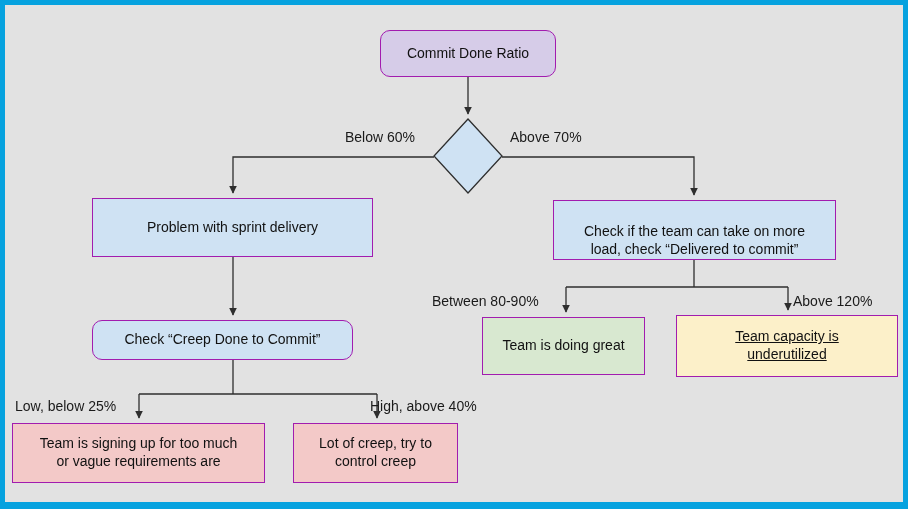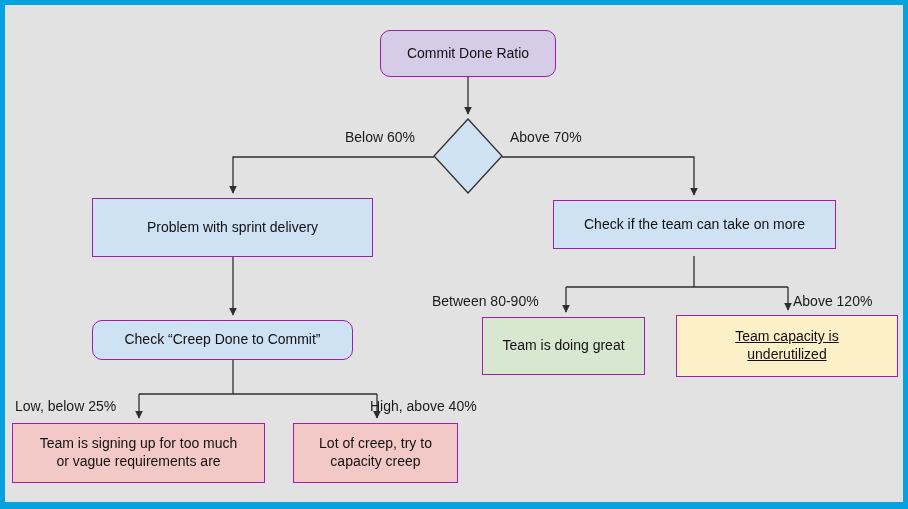--- a/index.html
+++ b/index.html
@@ -44,21 +44,21 @@
   .fill-blue{background:#cfe2f3;}
   .fill-pink{background:#f3c9c8;}
   .fill-green{background:#d8e8d0;}
   .fill-yellow{background:#fcf0c9;text-decoration:underline;}
 
   .n-commit   {left:380px; top:30px;  width:176px; height:47px;}
   .n-problem  {left:92px;  top:198px; width:281px; height:59px;}
   .n-creep    {left:92px;  top:320px; width:261px; height:40px;}
   .n-toomuch  {left:12px;  top:423px; width:253px; height:60px;}
   .n-lotcreep {left:293px; top:423px; width:165px; height:60px;}
-  .n-load     {left:553px; top:200px; width:283px; height:49px;}
+  .n-load     {left:553px; top:200px; width:283px; height:60px;align-items:flex-end;}
   .n-great    {left:482px; top:317px; width:163px; height:58px;}
   .n-under    {left:676px; top:315px; width:222px; height:62px;}
 
   .edge-label{
     position:absolute;
     font-size:14px;
     color:#1a1a1a;
     white-space:nowrap;
   }
   .l-below60 {left:345px; top:129px;}
@@ -117,27 +117,28 @@
   <div class="node fill-pink n-toomuch">
     <span class="txt">
       <span>Team is signing up for too much</span>
       <span>or vague requirements are</span>
     </span>
   </div>
 
   <div class="node fill-pink n-lotcreep">
     <span class="txt">
       <span>Lot of creep, try to</span>
-      <span>capacity creep</span>
+      <span>control creep</span>
     </span>
   </div>
 
   <div class="node fill-blue n-load">
     <span class="txt">
       <span>Check if the team can take on more</span>
+      <span>load, check “Delivered to commit”</span>
     </span>
   </div>
 
   <div class="node fill-green n-great">
     <span class="txt">Team is doing great</span>
   </div>
 
   <div class="node fill-yellow n-under">
     <span class="txt">
       <span>Team capacity is</span>

